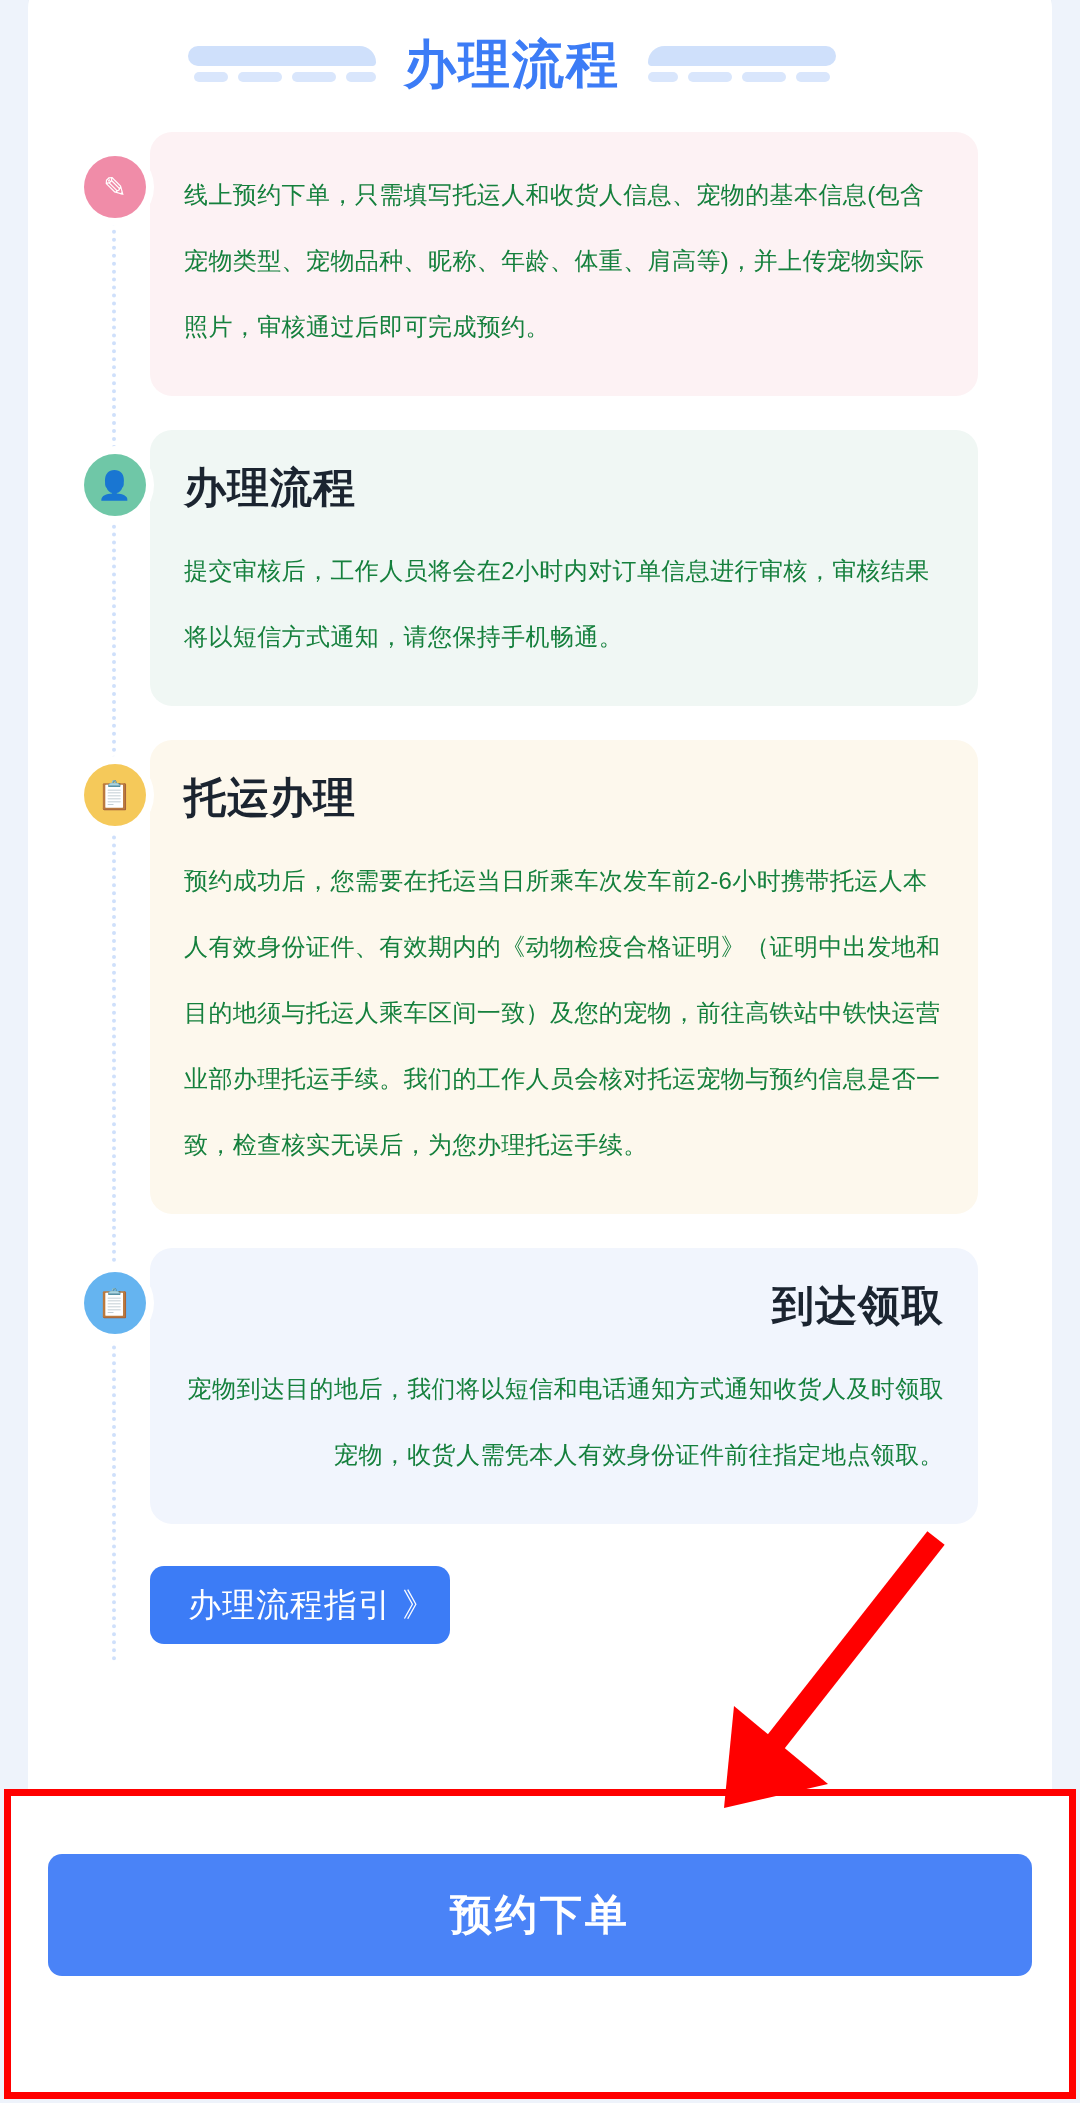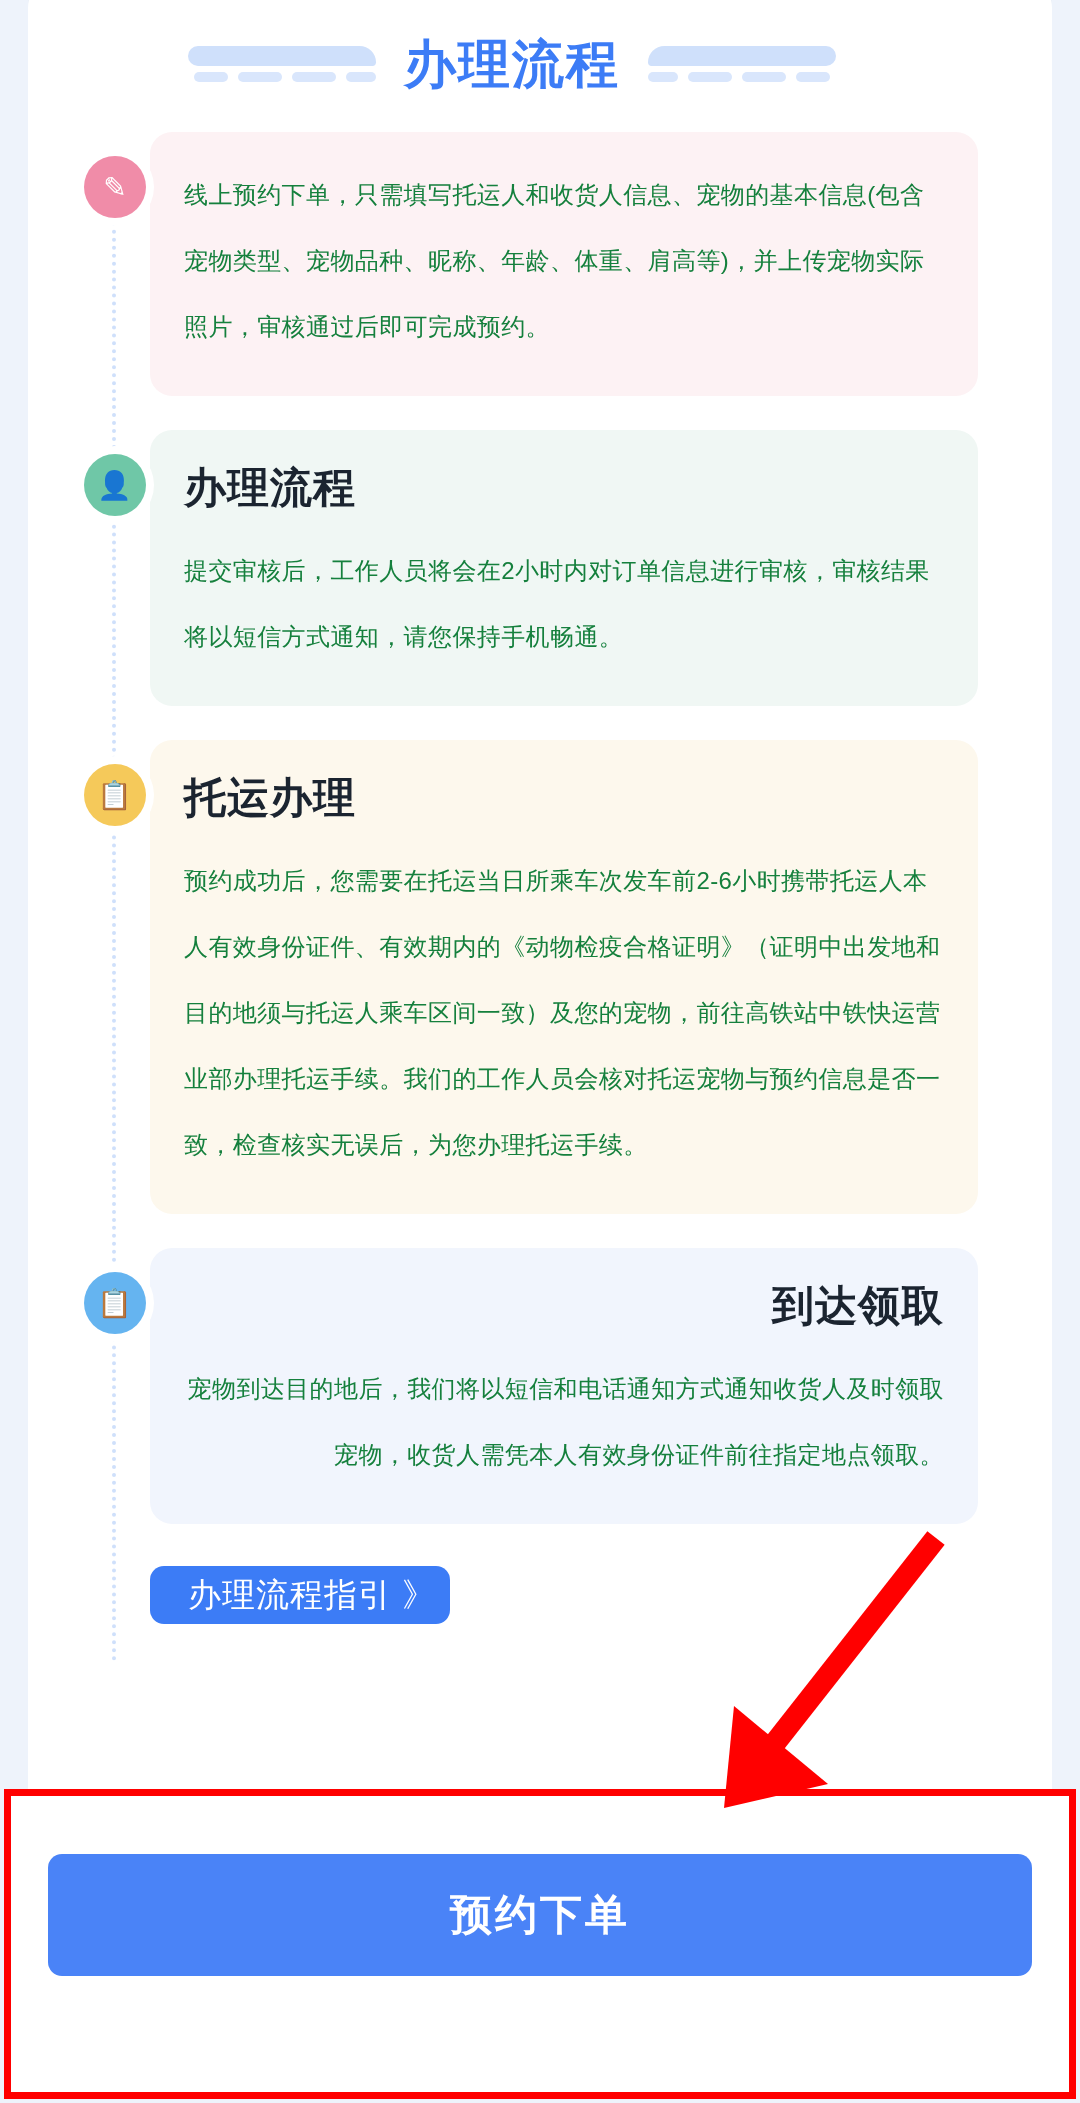--- a/index.html
+++ b/index.html
@@ -136,21 +136,21 @@
     color: #15803d;
     letter-spacing: 0.4px;
   }
 
   
   .guide-btn {
     position: absolute;
     left: 150px;
     top: 1566px;
     width: 300px;
-    height: 58px;
+    height: 78px;
     background: #3c7cf6;
     color: #fff;
     border: none;
     border-radius: 14px;
     font-size: 33px;
     font-family: "Liberation Sans", sans-serif;
     letter-spacing: 1px;
     cursor: pointer;
     padding-left: 30px;
   }

